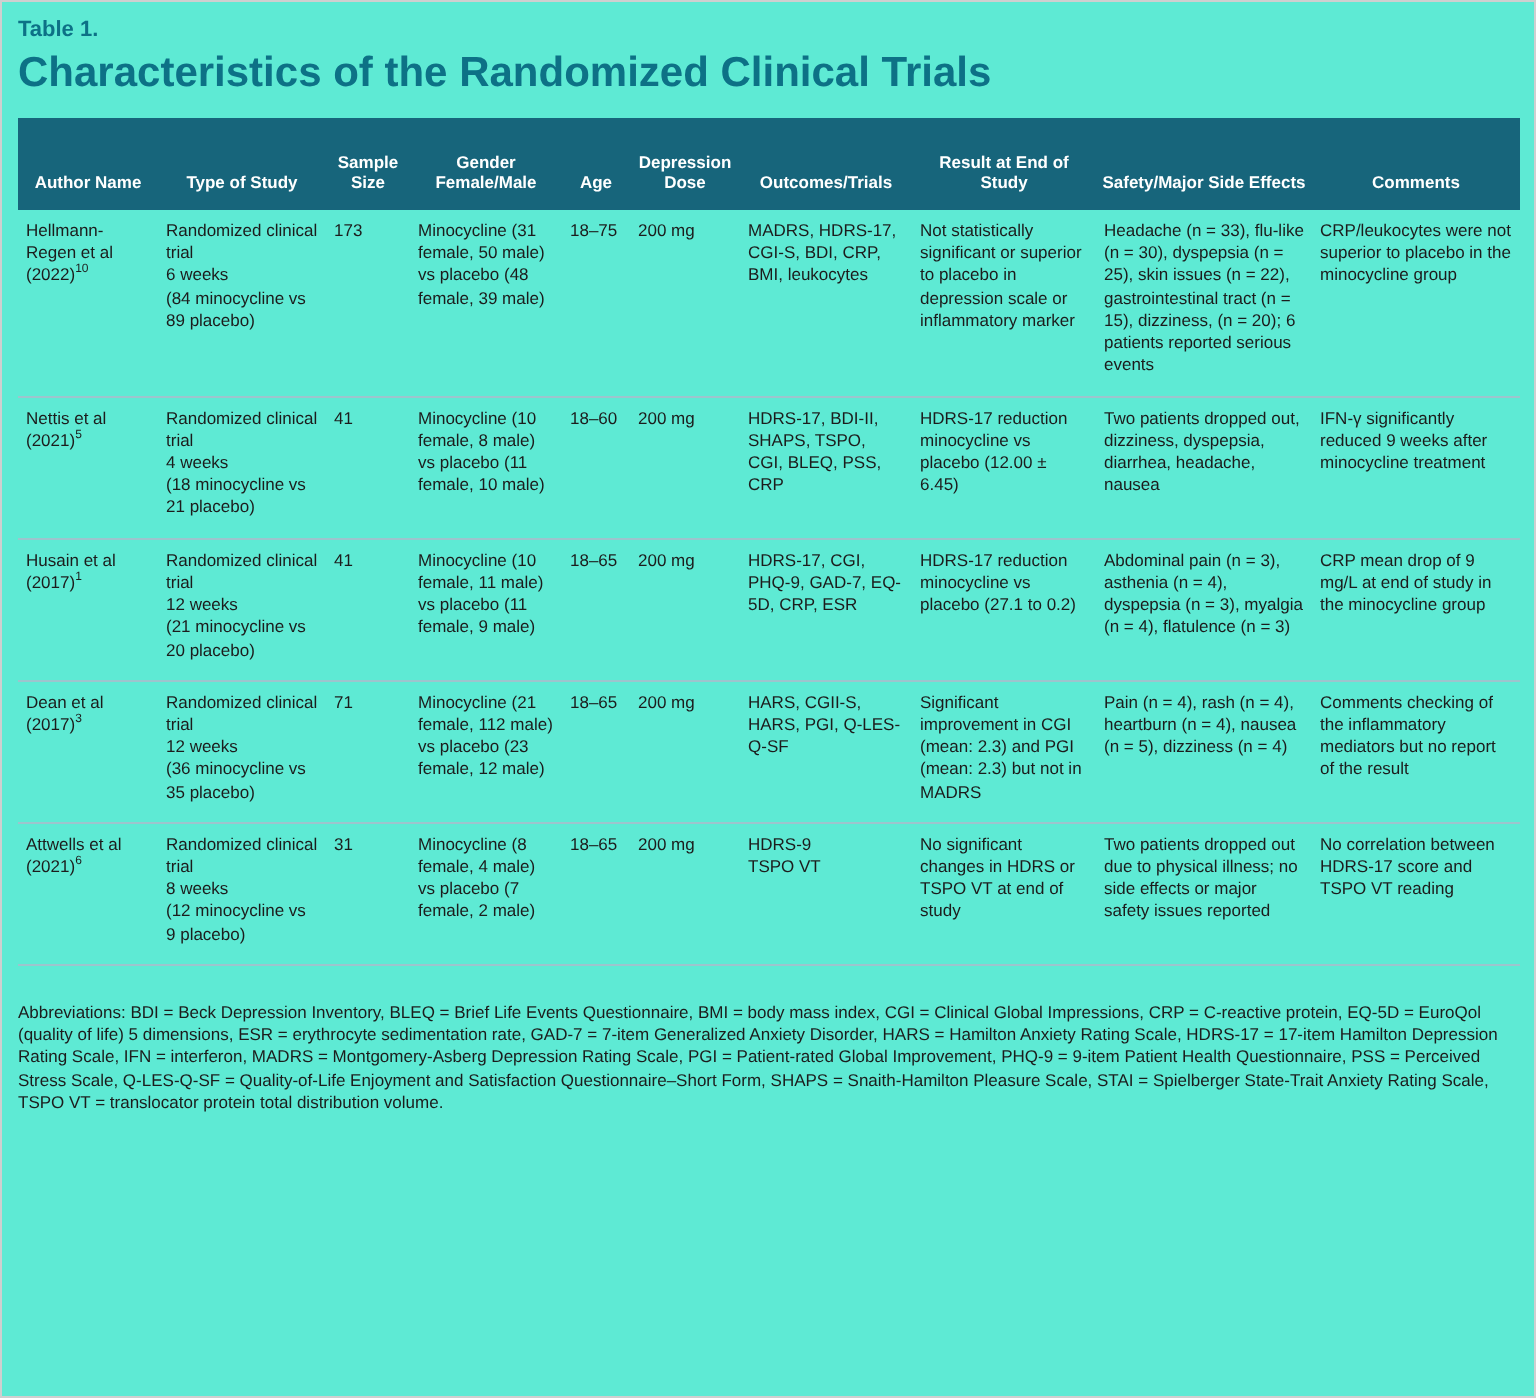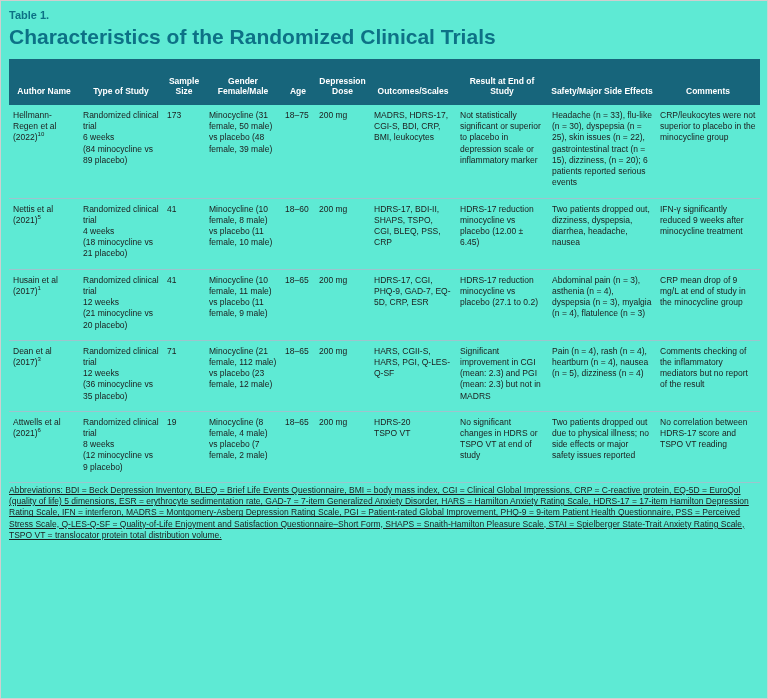--- a/index.html
+++ b/index.html
@@ -38,22 +38,21 @@
   table.rct-table td {
     font-size: 8.5px; line-height: 1.32;
     color: #1c1c1c; vertical-align: top; text-align: left;
     padding: 5px 4px 9px 4px;
     border-bottom: 1px solid #9dc4cd;
     white-space: pre-line; word-wrap: break-word;
   }
   table.rct-table td sup { font-size: 6px; line-height: 0; }
   .footnote {
     font-size: 8.5px; line-height: 1.32; color: #1c1c1c;
-    margin: 2px 0 0 0;
-    text-decoration: underline;
+    margin: 18px 0 0 0;
   }
 </style>
 </head>
 <body>
 
 <div class="page">
   <div class="table-label">Table 1.</div>
   <h1 class="page-title">Characteristics of the Randomized Clinical Trials</h1>
 
   <table class="rct-table">
@@ -70,21 +69,21 @@
       <col style="width:104px">
     </colgroup>
     <thead>
       <tr>
           <th>Author Name</th>
           <th>Type of Study</th>
           <th>Sample Size</th>
           <th>Gender Female/Male</th>
           <th>Age</th>
           <th>Depression Dose</th>
-          <th>Outcomes/Scales</th>
+          <th>Outcomes/Trials</th>
           <th>Result at End of Study</th>
           <th>Safety/Major Side Effects</th>
           <th>Comments</th>
         </tr>
     </thead>
     <tbody>
         <tr>
           <td>Hellmann-Regen et al (2022)<sup>10</sup></td>
           <td>Randomized clinical trial
 6 weeks
@@ -138,25 +137,25 @@
           <td>HARS, CGII-S, HARS, PGI, Q-LES-Q-SF</td>
           <td>Significant improvement in CGI (mean: 2.3) and PGI (mean: 2.3) but not in MADRS</td>
           <td>Pain (n = 4), rash (n = 4), heartburn (n = 4), nausea (n = 5), dizziness (n = 4)</td>
           <td>Comments checking of the inflammatory mediators but no report of the result</td>
         </tr>
         <tr>
           <td>Attwells et al (2021)<sup>6</sup></td>
           <td>Randomized clinical trial
 8 weeks
 (12 minocycline vs 9 placebo)</td>
-          <td>19</td>
+          <td>31</td>
           <td>Minocycline (8 female, 4 male) vs placebo (7 female, 2 male)</td>
           <td>18–65</td>
           <td>200 mg</td>
-          <td>HDRS-20
+          <td>HDRS-9
 TSPO VT</td>
           <td>No significant changes in HDRS or TSPO VT at end of study</td>
           <td>Two patients dropped out due to physical illness; no side effects or major safety issues reported</td>
           <td>No correlation between HDRS-17 score and TSPO VT reading</td>
         </tr>
       </tbody>
   </table>
 
   <p class="footnote">Abbreviations: BDI = Beck Depression Inventory, BLEQ = Brief Life Events Questionnaire, BMI = body mass index, CGI = Clinical Global Impressions, CRP = C-reactive protein, EQ-5D = EuroQol (quality of life) 5 dimensions, ESR = erythrocyte sedimentation rate, GAD-7 = 7-item Generalized Anxiety Disorder, HARS = Hamilton Anxiety Rating Scale, HDRS-17 = 17-item Hamilton Depression Rating Scale, IFN = interferon, MADRS = Montgomery-Asberg Depression Rating Scale, PGI = Patient-rated Global Improvement, PHQ-9 = 9-item Patient Health Questionnaire, PSS = Perceived Stress Scale, Q-LES-Q-SF = Quality-of-Life Enjoyment and Satisfaction Questionnaire–Short Form, SHAPS = Snaith-Hamilton Pleasure Scale, STAI = Spielberger State-Trait Anxiety Rating Scale, TSPO VT = translocator protein total distribution volume.</p>
 </div>

